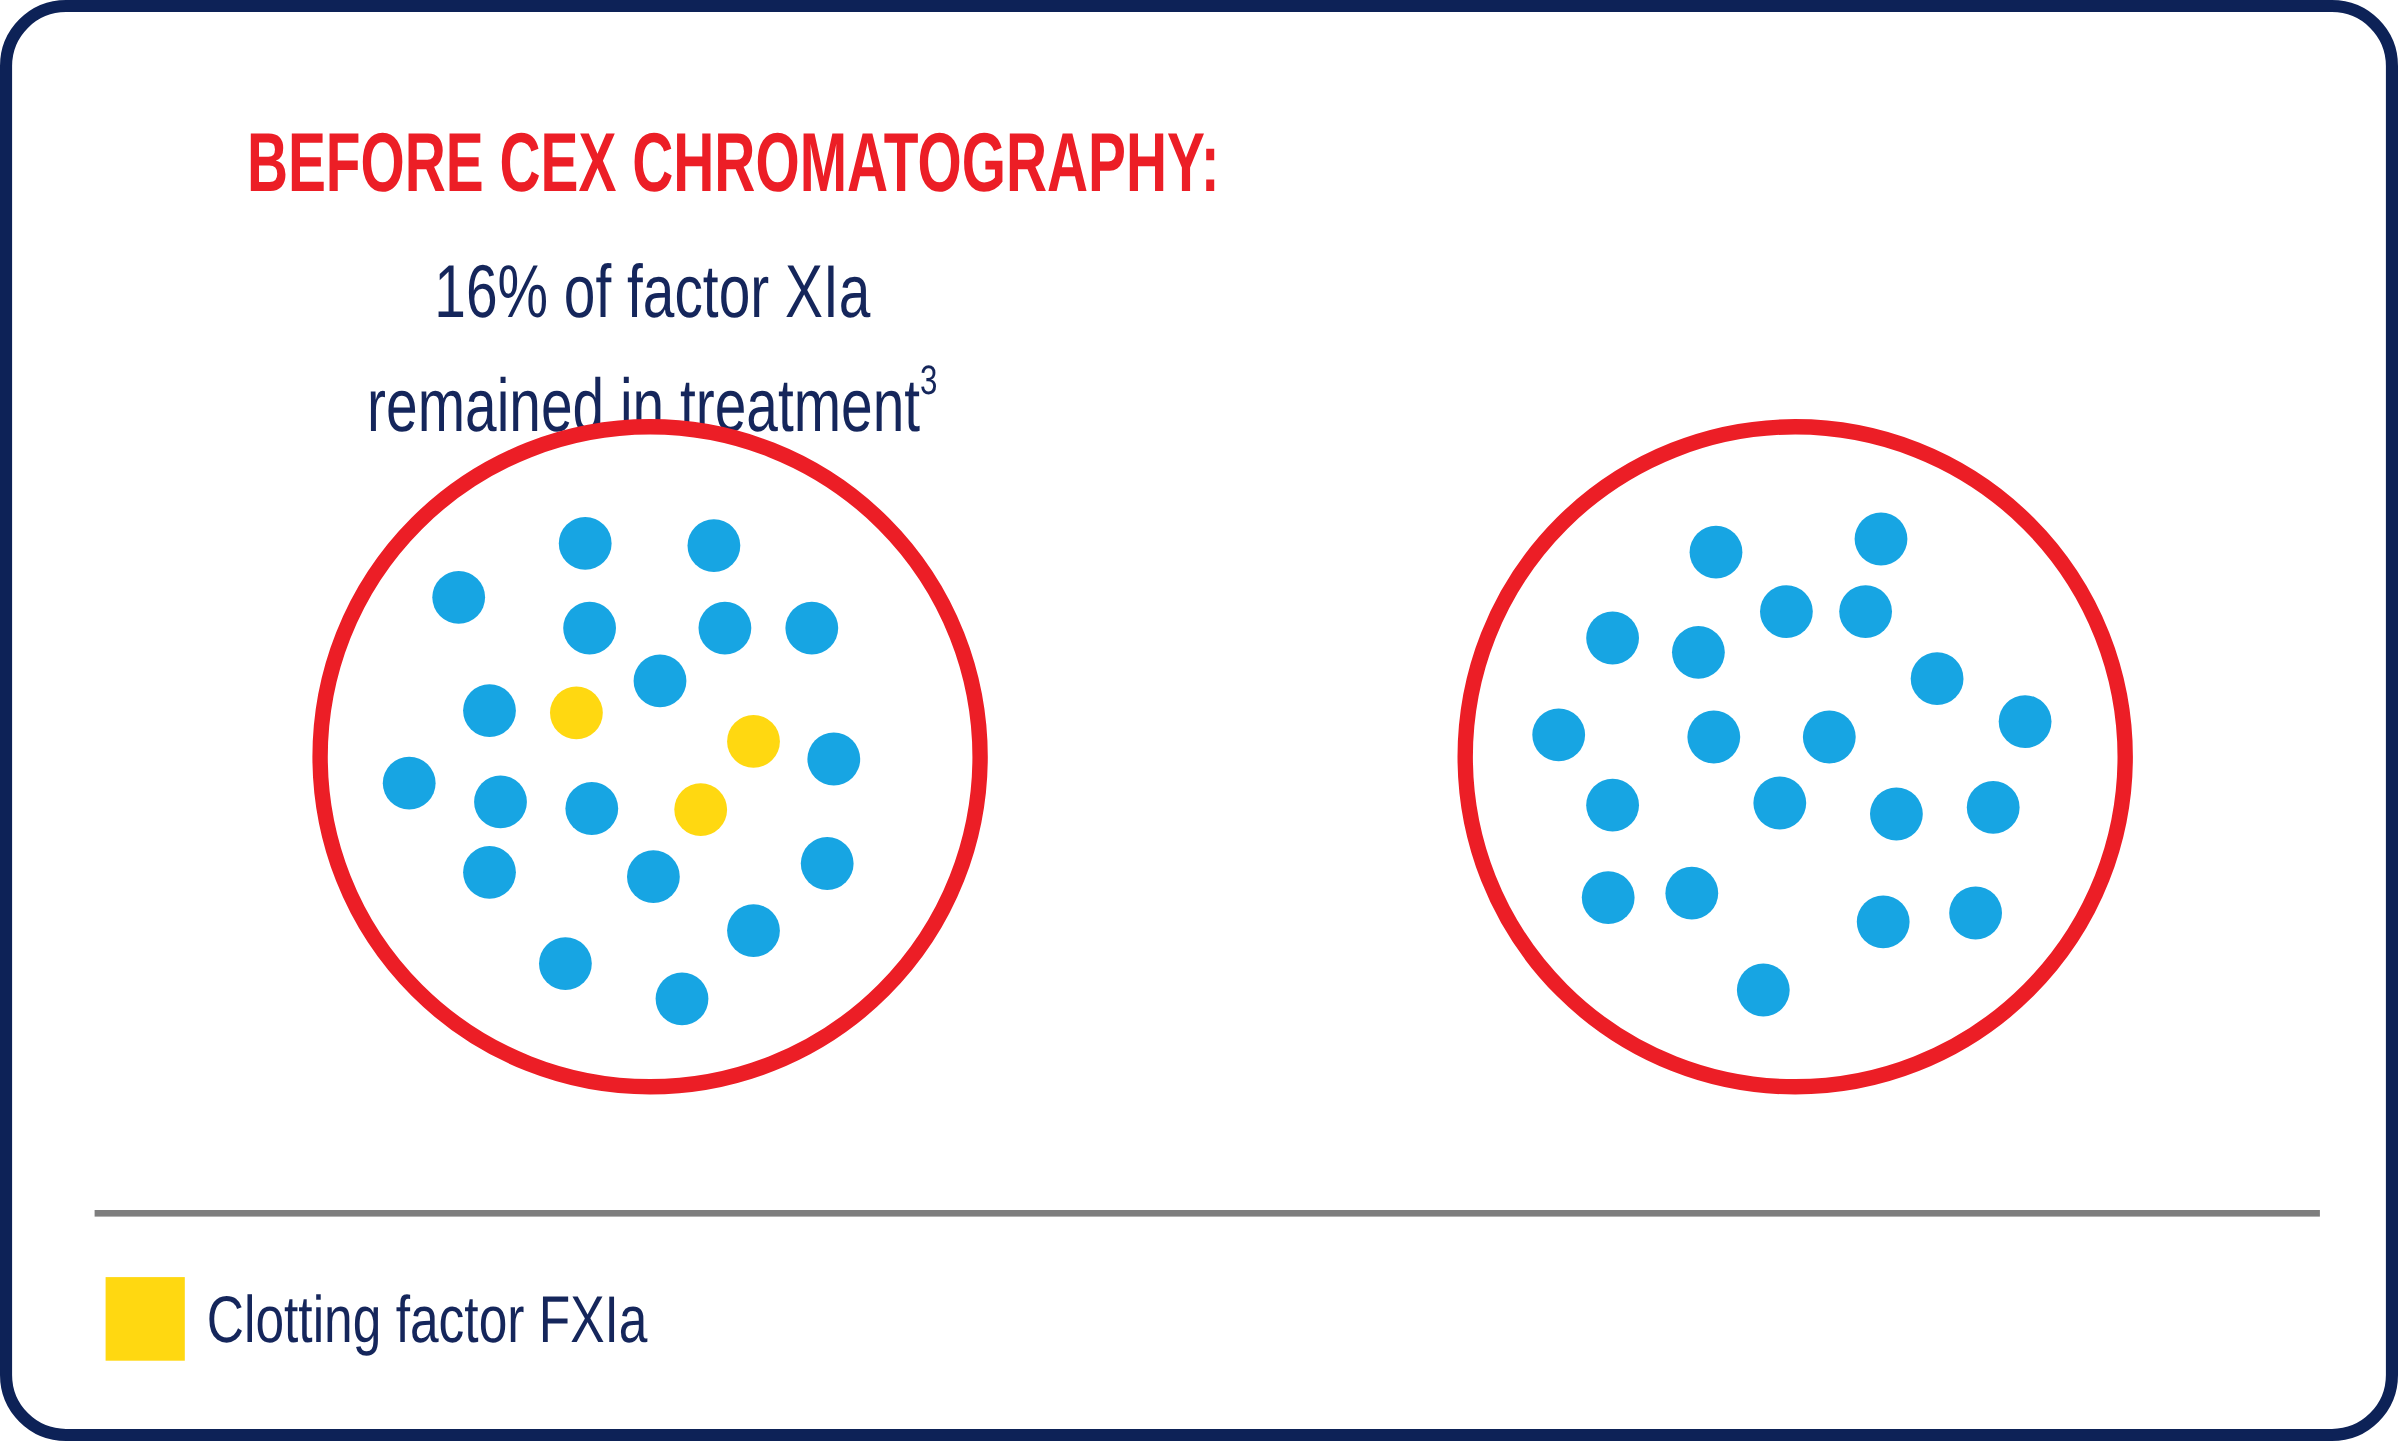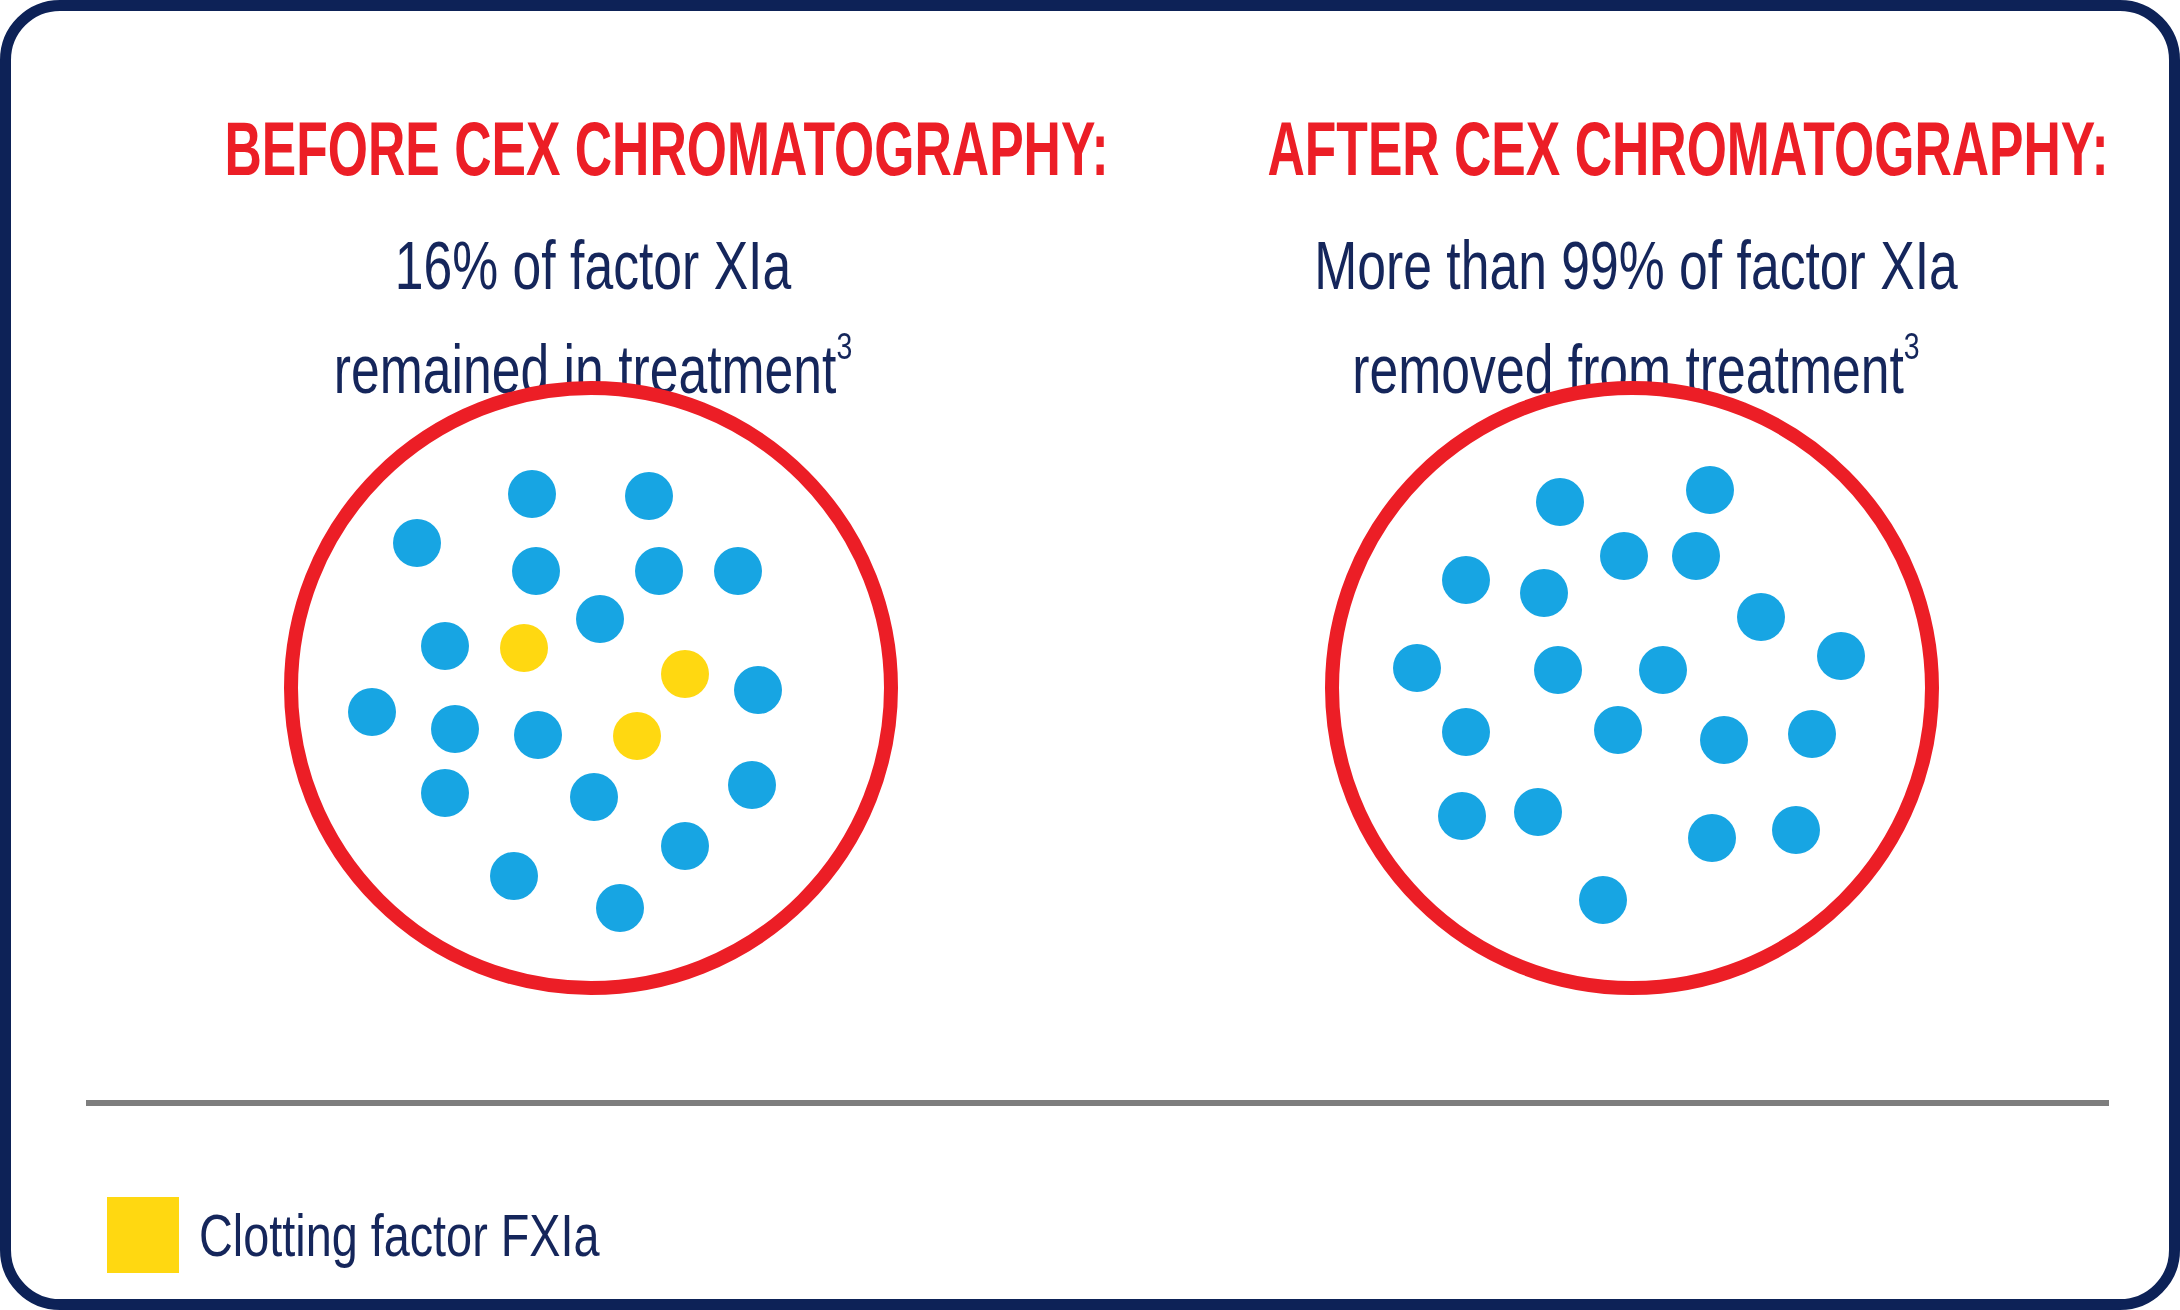--- a/index.html
+++ b/index.html
@@ -83,21 +83,21 @@
     height: 6px;
     background: var(--divider-gray);
   }
   .legend-item {
     position: absolute;
     top: 1150px;
     height: 76px;
     display: flex;
     align-items: center;
   }
-  .legend-item.first { left: 96px; margin-top: 36px; }
+  .legend-item.first { left: 85px; }
   .legend-item.second { left: 776px; }
   .legend-swatch {
     width: 72px;
     height: 76px;
     flex: 0 0 auto;
   }
   .legend-swatch.fxia { background: var(--fxia-yellow); }
   .legend-swatch.igg { background: var(--igg-blue); }
   .legend-label {
     margin-left: 20px;
@@ -113,24 +113,20 @@
 <body>
 
 <div class="stage">
   <div class="card">
 
     <div class="panel-header left">
       <div class="panel-title">BEFORE CEX CHROMATOGRAPHY:</div>
       <div class="panel-subtitle"><span>16% of factor XIa</span><br><span>remained in treatment</span><sup>3</sup></div>
     </div>
 
-    <div class="panel-header right">
-      <div class="panel-title">AFTER CEX CHROMATOGRAPHY:</div>
-      <div class="panel-subtitle"><span>More than 99% of factor XIa</span><br><span>removed from treatment</span><sup>3</sup></div>
-    </div>
 
     <svg class="sample-svg left" viewBox="0 0 640 640">
       <circle class="sample-ring" cx="320" cy="320" r="300"></circle>
     <circle cx="261" cy="126" r="24" class="dot-igg"></circle>
         <circle cx="378" cy="128" r="24" class="dot-igg"></circle>
         <circle cx="146" cy="175" r="24" class="dot-igg"></circle>
         <circle cx="265" cy="203" r="24" class="dot-igg"></circle>
         <circle cx="388" cy="203" r="24" class="dot-igg"></circle>
         <circle cx="467" cy="203" r="24" class="dot-igg"></circle>
         <circle cx="329" cy="251" r="24" class="dot-igg"></circle>

